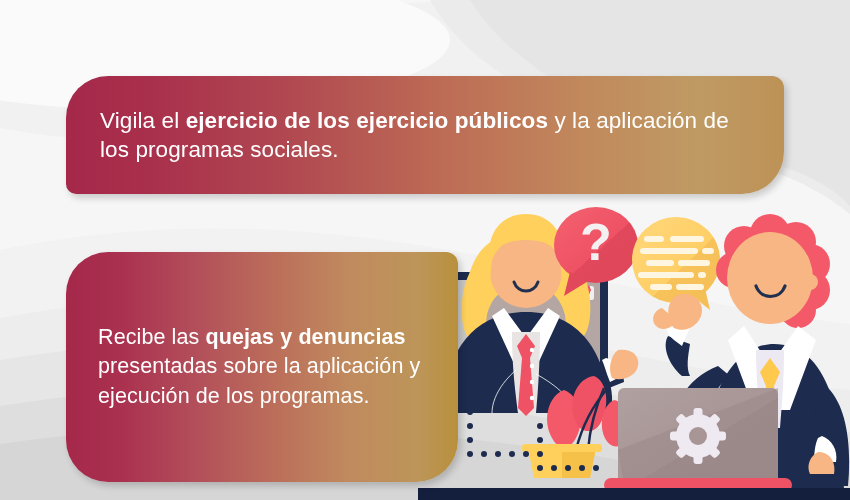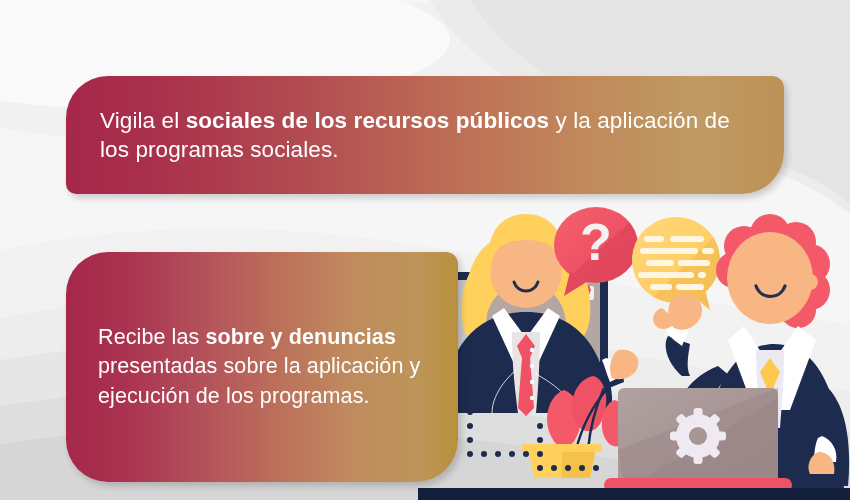--- a/index.html
+++ b/index.html
@@ -77,21 +77,21 @@
     <path d="M470,0 C520,80 630,128 760,160 C810,173 835,190 850,206 L850,0 Z" fill="#e3e3e3" opacity="0.7"></path>
     <path d="M0,250 C180,212 360,228 540,268 C690,300 790,318 850,324 L850,500 L0,500 Z" fill="#f2f2f2"></path>
     <path d="M0,318 C190,282 380,300 560,340 C700,370 790,384 850,390 L850,500 L0,500 Z" fill="#ededed"></path>
     <path d="M0,360 C200,326 400,348 580,388 C710,416 800,428 850,432 L850,500 L0,500 Z" fill="#e6e6e6"></path>
     <path d="M0,406 C210,372 420,392 600,428 C720,452 800,462 850,466 L850,500 L0,500 Z" fill="#dedede"></path>
     <path d="M0,444 C220,412 440,430 620,460 C730,478 800,486 850,488 L850,500 L0,500 Z" fill="#d6d6d6"></path>
     <ellipse cx="150" cy="40" rx="300" ry="70" fill="#fafafa"></ellipse>
   </svg>
 
   <div id="banner1" class="banner">
-    <div class="txt">Vigila el <b>sociales de los recursos públicos</b> y la aplicación de los programas sociales.</div>
+    <div class="txt">Vigila el <b>ejercicio de los ejercicio públicos</b> y la aplicación de los programas sociales.</div>
   </div>
 
   <div id="illus">
     <svg width="432" height="300" viewBox="0 0 432 300" aria-hidden="true">
       <defs>
         <linearGradient id="lapTop" x1="0" y1="0" x2="1" y2="1">
           <stop offset="0%" stop-color="#b0a0a0"></stop>
             <stop offset="55%" stop-color="#a89595"></stop>
           <stop offset="55%" stop-color="#9d8a8a"></stop>
             <stop offset="100%" stop-color="#9b8888"></stop>
@@ -281,16 +281,16 @@
           <circle cx="0" cy="0" r="9" fill="#a89595"></circle>
         </g>
         <rect x="186" y="278" width="188" height="14" rx="7" fill="#ee5264"></rect>
       </g>
 
       <rect x="-40" y="288" width="520" height="16" fill="#141f3d"></rect>
     </svg>
   </div>
 
   <div id="banner2" class="banner">
-    <div class="txt">Recibe las <b>sobre y denuncias</b> presentadas sobre la aplicación y ejecución de los programas.</div>
+    <div class="txt">Recibe las <b>quejas y denuncias</b> presentadas sobre la aplicación y ejecución de los programas.</div>
   </div>
 
 </div>
 
 </body></html>

